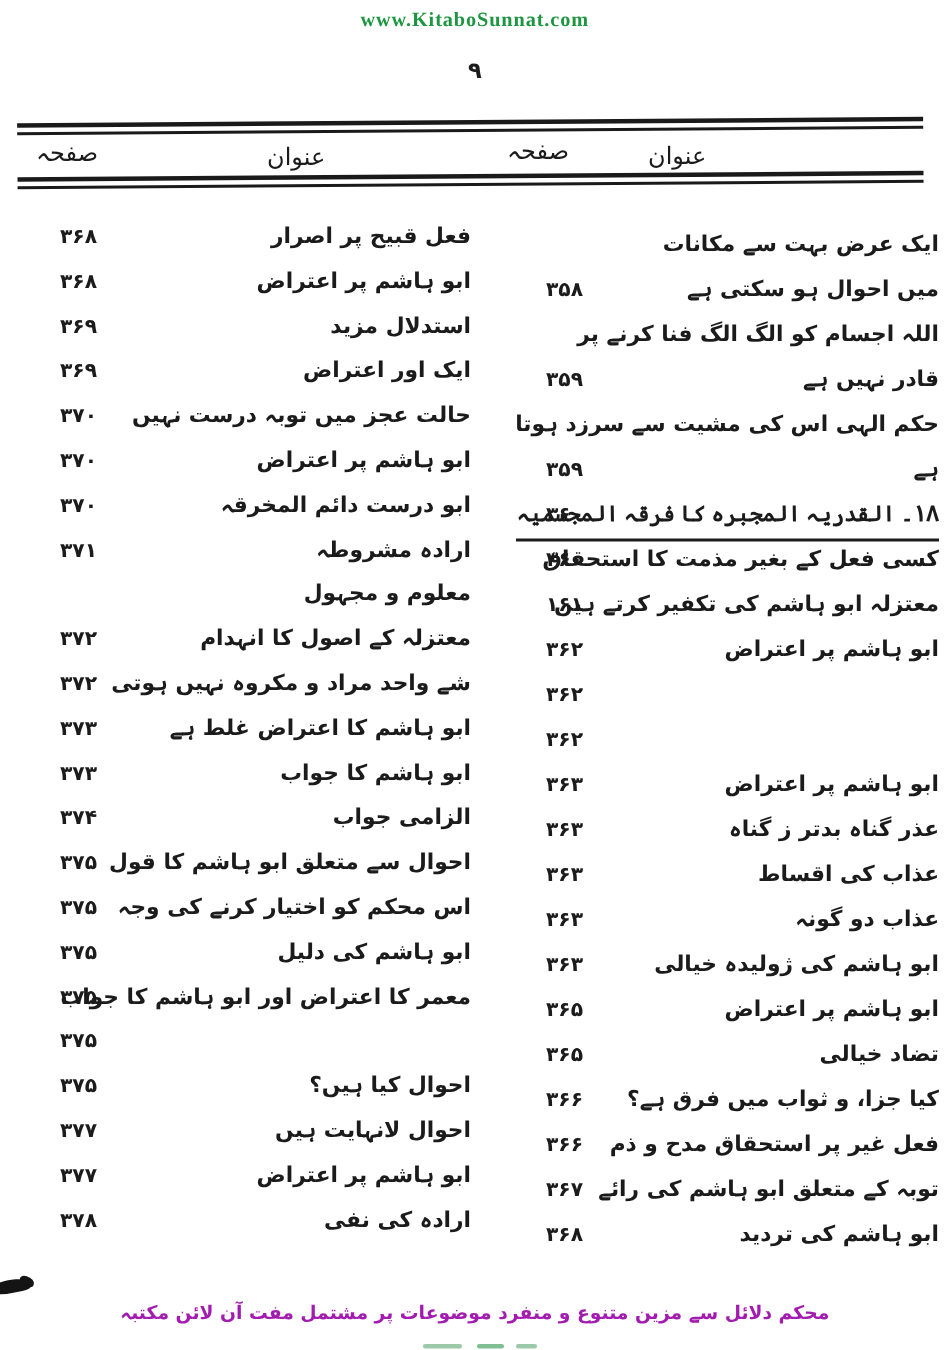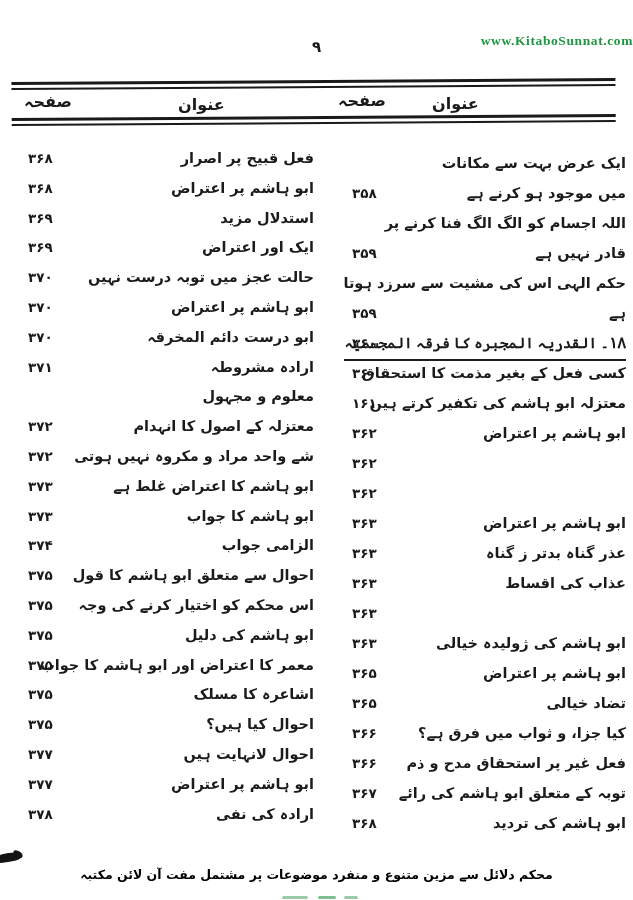--- a/index.html
+++ b/index.html
@@ -6,52 +6,53 @@
   body{
     width:633px;height:900px;position:relative;overflow:hidden;
     background:#ffffff;
     font-family:"DejaVu Sans",sans-serif;
     color:#1b1b1b;
   }
   .abs{position:absolute;}
 
   
   .watermark{
-    left:0;right:0;top:5px;text-align:right;
+    left:0;right:0;top:5px;text-align:center;
     font-family:"Liberation Serif",serif;
-    font-weight:bold;font-size:13.5px;letter-spacing:0.6px;margin-top:28px;
+    font-weight:bold;font-size:13.5px;letter-spacing:0.6px;
   }
 
   
   .folio{left:0;right:0;top:38px;text-align:center;font-size:15px;font-weight:bold;}
 
   
   .rules{left:14px;top:0;width:604px;height:900px;pointer-events:none;transform:rotate(-0.4deg);}
   .rule{position:absolute;left:0;width:604px;background:#1a1a1a;}
   .rule.r1{top:80px;height:3px;}
   .rule.r2{top:86px;height:1.5px;}
   .rule.r3{top:116px;height:2.5px;}
   .rule.r4{top:122px;height:1.5px;}
 
   
-  .hdr{font-size:16px;font-weight:bold;direction:rtl;white-space:nowrap;}
+  .hdr{font-size:16px;font-weight:normal;direction:rtl;white-space:nowrap;}
 
   
   .col{position:absolute;}
   .col-right{left:330px;top:148px;width:300px;}
   .col-left{left:16px;top:144px;width:302px;}
   .row{position:relative;height:30px;line-height:30px;direction:rtl;}
   .col-left .row{height:29.8px;line-height:29.8px;}
   .row .title{
     position:absolute;right:4px;white-space:nowrap;
     font-size:14.5px;font-weight:bold;
   }
   .row .num{
     position:absolute;font-size:13.5px;font-weight:bold;
     letter-spacing:1px;
+    margin-left:12px;
   }
   .col-right .row .num{left:22px;text-align:center;}
   .col-left .row .num{left:12px;}
   .row.underlined .title{border-bottom:2px solid #1c1c1c;padding-bottom:1px;font-family:Liberation Serif, serif;}
 
   
   .banner{
     left:0;right:0;top:867px;text-align:center;
     font-size:12.5px;font-weight:bold;direction:rtl;
   }
@@ -87,21 +88,21 @@
 <div class="abs hdr" style="left:432px;top:94px;">عنوان</div>
 
 <div class="col col-right">
 
 <div class="row">
       <span class="num"></span>
       <span class="title">ایک عرض بہت سے مکانات</span>
     </div>
     <div class="row">
       <span class="num">۳۵۸</span>
-      <span class="title">میں موجود ہو کرنے ہے</span>
+      <span class="title">میں احوال ہو سکتی ہے</span>
     </div>
     <div class="row">
       <span class="num"></span>
       <span class="title">اللہ اجسام کو الگ الگ فنا کرنے پر</span>
     </div>
     <div class="row">
       <span class="num">۳۵۹</span>
       <span class="title">قادر نہیں ہے</span>
     </div>
     <div class="row">
@@ -141,20 +142,21 @@
     <div class="row">
       <span class="num">۳۶۳</span>
       <span class="title">عذر گناہ بدتر ز گناہ</span>
     </div>
     <div class="row">
       <span class="num">۳۶۳</span>
       <span class="title">عذاب کی اقساط</span>
     </div>
     <div class="row">
       <span class="num">۳۶۳</span>
+      <span class="title">عذاب دو گونہ</span>
     </div>
     <div class="row">
       <span class="num">۳۶۳</span>
       <span class="title">ابو ہاشم کی ژولیدہ خیالی</span>
     </div>
     <div class="row">
       <span class="num">۳۶۵</span>
       <span class="title">ابو ہاشم پر اعتراض</span>
     </div>
     <div class="row">
@@ -248,21 +250,20 @@
     <div class="row">
       <span class="num">۳۷۵</span>
       <span class="title">ابو ہاشم کی دلیل</span>
     </div>
     <div class="row">
       <span class="num">۳۷۵</span>
       <span class="title">معمر کا اعتراض اور ابو ہاشم کا جواب</span>
     </div>
     <div class="row">
       <span class="num">۳۷۵</span>
-      <span class="title">اشاعرہ کا مسلک</span>
     </div>
     <div class="row">
       <span class="num">۳۷۵</span>
       <span class="title">احوال کیا ہیں؟</span>
     </div>
     <div class="row">
       <span class="num">۳۷۷</span>
       <span class="title">احوال لانہایت ہیں</span>
     </div>
     <div class="row">
@@ -273,19 +274,19 @@
       <span class="num">۳۷۸</span>
       <span class="title">ارادہ کی نفی</span>
     </div>
   </div>
 
 <div class="abs ink-blob">
   <div class="b1"></div>
     <div class="b2"></div>
 </div>
 
-<div class="abs banner" style="color:#000000">محکم دلائل سے مزین متنوع و منفرد موضوعات پر مشتمل مفت آن لائن مکتبہ</div>
+<div class="abs banner" style="color:#a21caf">محکم دلائل سے مزین متنوع و منفرد موضوعات پر مشتمل مفت آن لائن مکتبہ</div>
 
 <div class="abs cutoff">
   <div class="d d1"></div>
     <div class="d d2"></div>
     <div class="d d3"></div>
 </div>
 
 </body></html>

